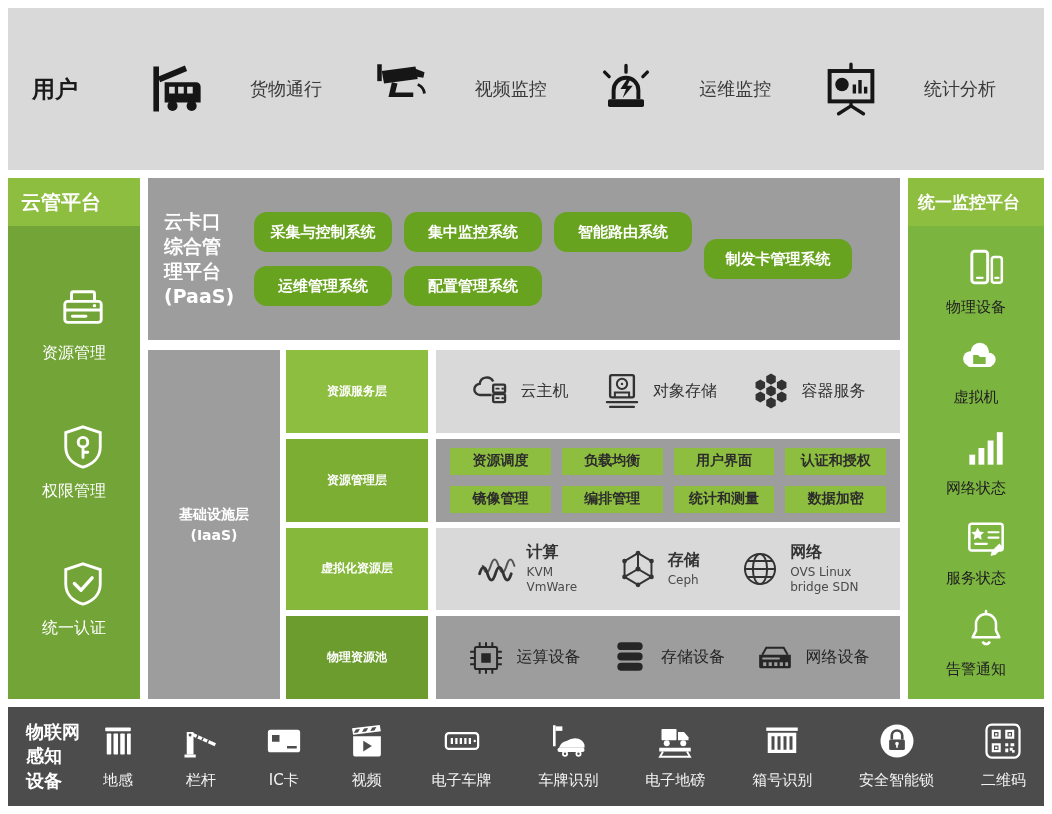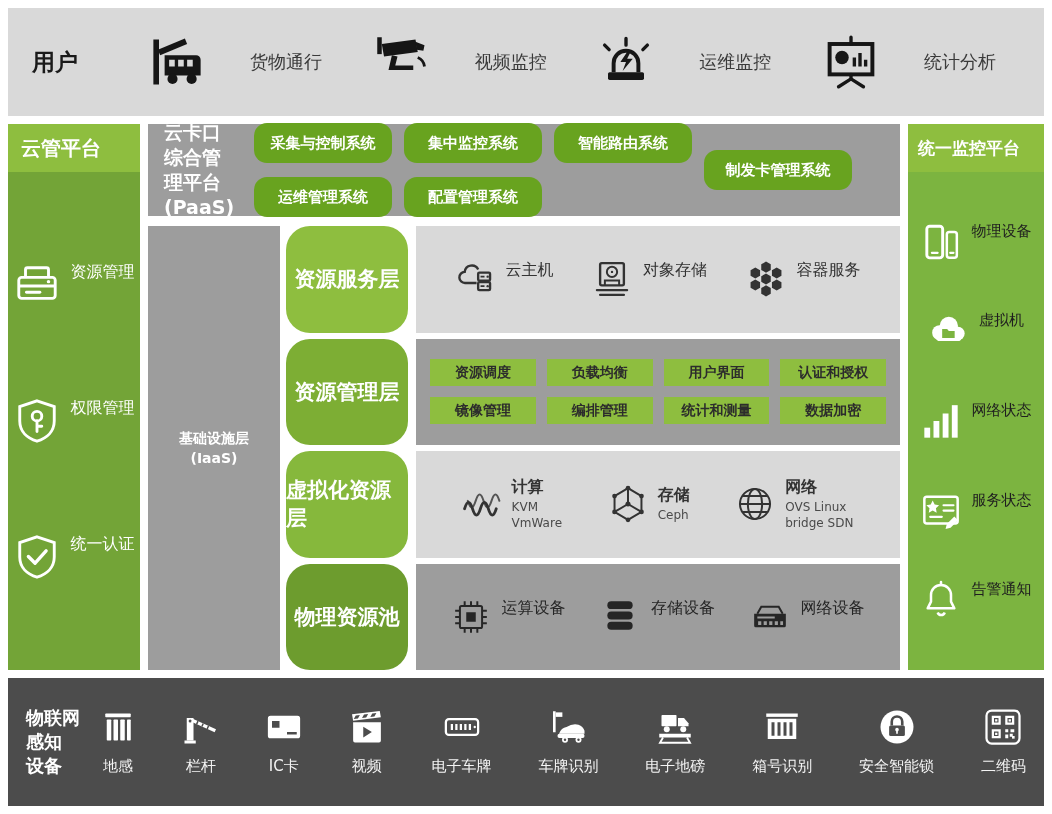--- a/index.html
+++ b/index.html
@@ -8,71 +8,71 @@
     width:1052px; height:814px; background:#fff;
     font-family:"DejaVu Sans","Liberation Sans",sans-serif;
     padding:8px; display:flex; flex-direction:column; gap:8px;
   }
   .icon { display:block; flex:0 0 auto; }
   .ic54{width:54px;height:54px;} .ic46{width:46px;height:46px;}
   .ic40{width:40px;height:40px;} .ic38{width:38px;height:38px;}
   .ic36{width:36px;height:36px;}
 
   
-  .top-bar { height:108px; flex:0 0 auto; background:#d9d9d9; display:flex; align-items:center; padding:0 24px; }
+  .top-bar { height:162px; flex:0 0 auto; background:#d9d9d9; display:flex; align-items:center; padding:0 24px; }
   .bar-title { font-size:23px; font-weight:bold; color:#1a1a1a; width:118px; }
   .top-items { flex:1; display:flex; justify-content:space-between; align-items:center; padding-right:24px; }
   .top-item { display:flex; align-items:center; gap:46px; color:#161616; }
   .top-label { font-size:18px; color:#3a3a3a; }
 
   
   .middle { flex:1; display:flex; gap:8px; min-height:0; }
   .side-col { display:flex; flex-direction:column; }
   .side-col.left { width:132px; }
   .side-col.right { width:136px; }
   .col-header { height:48px; flex:0 0 auto; background:#8ebe3f; color:#fff; font-weight:bold; display:flex; align-items:center; padding:0 13px; font-size:20px; }
   .side-col.right .col-header { font-size:17px; padding:0 10px; }
   .col-body { flex:1; display:flex; flex-direction:column; justify-content:space-evenly; align-items:center; color:#fff; }
   .side-col.left .col-body { background:#73a437; }
   .side-col.right .col-body { background:#7cb440; }
-  .side-item { display:flex; flex-direction:row; align-items:flex-start; gap:11px; }
+  .side-item { display:flex; flex-direction:column; align-items:flex-end; gap:11px; }
   .side-label { font-size:16px; color:#fff; }
   .side-col.right .side-label { color:#1f1f1f; font-size:15px; }
 
   .center-col { flex:1; display:flex; flex-direction:column; gap:10px; min-width:0; }
 
   
-  .paas { height:92px; flex:0 0 auto; background:#9d9d9d; display:flex; align-items:center; padding:0 16px; gap:20px; }
+  .paas { height:162px; flex:0 0 auto; background:#9d9d9d; display:flex; align-items:center; padding:0 16px; gap:20px; }
   .paas-title { width:70px; color:#fff; font-weight:bold; font-size:19px; line-height:1.32; }
   .paas-grid { flex:1; display:grid; grid-template-columns:repeat(3,138px) 148px; grid-auto-rows:40px; gap:14px 12px; align-content:center; justify-content:start; }
   .g-btn { background:#68a31f; color:#fff; font-weight:bold; font-size:15px; display:flex; align-items:center; justify-content:center; border-radius:13px; }
   .side-btn { grid-column:4; grid-row:1 / span 2; align-self:center; height:40px; }
 
   
   .iaas { flex:1; display:flex; gap:6px; min-height:0; }
   .iaas-block { width:132px; flex:0 0 auto; background:#9d9d9d; color:#fff; font-weight:bold; font-size:14px; display:flex; align-items:center; justify-content:center; text-align:center; line-height:1.45; padding:0 12px; }
   .iaas-rows { flex:1; display:flex; flex-direction:column; gap:6px; min-width:0; }
   .iaas-row { flex:1; display:flex; gap:8px; min-height:0; }
-  .row-label { width:122px; flex:0 0 auto; color:#fff; font-weight:bold; font-size:21px; display:flex; align-items:center; justify-content:center;border-radius:24px; }
+  .row-label { width:142px; flex:0 0 auto; color:#fff; font-weight:bold; font-size:12px; display:flex; align-items:center; justify-content:center; }
   .rl-1 { background:#8ebe3f; } .rl-2 { background:#7dae34; }
   .rl-3 { background:#86b83c; } .rl-4 { background:#6d9c2e; }
   .row-panel { flex:1; display:flex; align-items:center; justify-content:space-evenly; min-width:0; }
   .panel-light { background:#d9d9d9; color:#333; }
   .panel-gray { background:#9d9d9d; color:#262626; }
-  .hitem { display:flex; align-items:flex-start; gap:12px; }
+  .hitem { display:flex; align-items:center; gap:12px; }
   .hitem-label { font-size:16px; }
   .chips { flex:1; display:flex; flex-direction:column; justify-content:center; gap:11px; padding:0 14px; }
   .chip-row { display:flex; gap:11px; }
   .chip { flex:1; height:27px; background:#8ebe3f; color:#2c2c2c; font-size:14px; font-weight:bold; display:flex; align-items:center; justify-content:center; border-radius:0; white-space:nowrap; }
   .vitem { display:flex; align-items:center; gap:11px; }
   .vitem-title { font-size:16px; font-weight:bold; color:#333; }
   .vitem-sub { font-size:12px; color:#4a4a4a; white-space:pre-line; line-height:1.3; margin-top:2px; }
 
   
-  .bottom-bar { height:128px; flex:0 0 auto; background:#4c4c4c; display:flex; align-items:center; padding:0 18px; gap:10px; }
+  .bottom-bar { height:99px; flex:0 0 auto; background:#4c4c4c; display:flex; align-items:center; padding:0 18px; gap:10px; }
   .bottom-title { width:64px; flex:0 0 auto; color:#fff; font-weight:bold; font-size:18px; line-height:1.35; white-space:pre-line; }
   .bottom-items { flex:1; display:flex; justify-content:space-between; align-items:center;gap:37px; }
   .bottom-item { display:flex; flex-direction:column; align-items:center; gap:12px; color:#fff; }
   .bottom-label { font-size:15px; color:#f4f4f4; white-space:nowrap; }
 </style>
 </head>
 <body>
 
 <svg width="0" height="0" style="position:absolute" aria-hidden="true">
 <defs>

